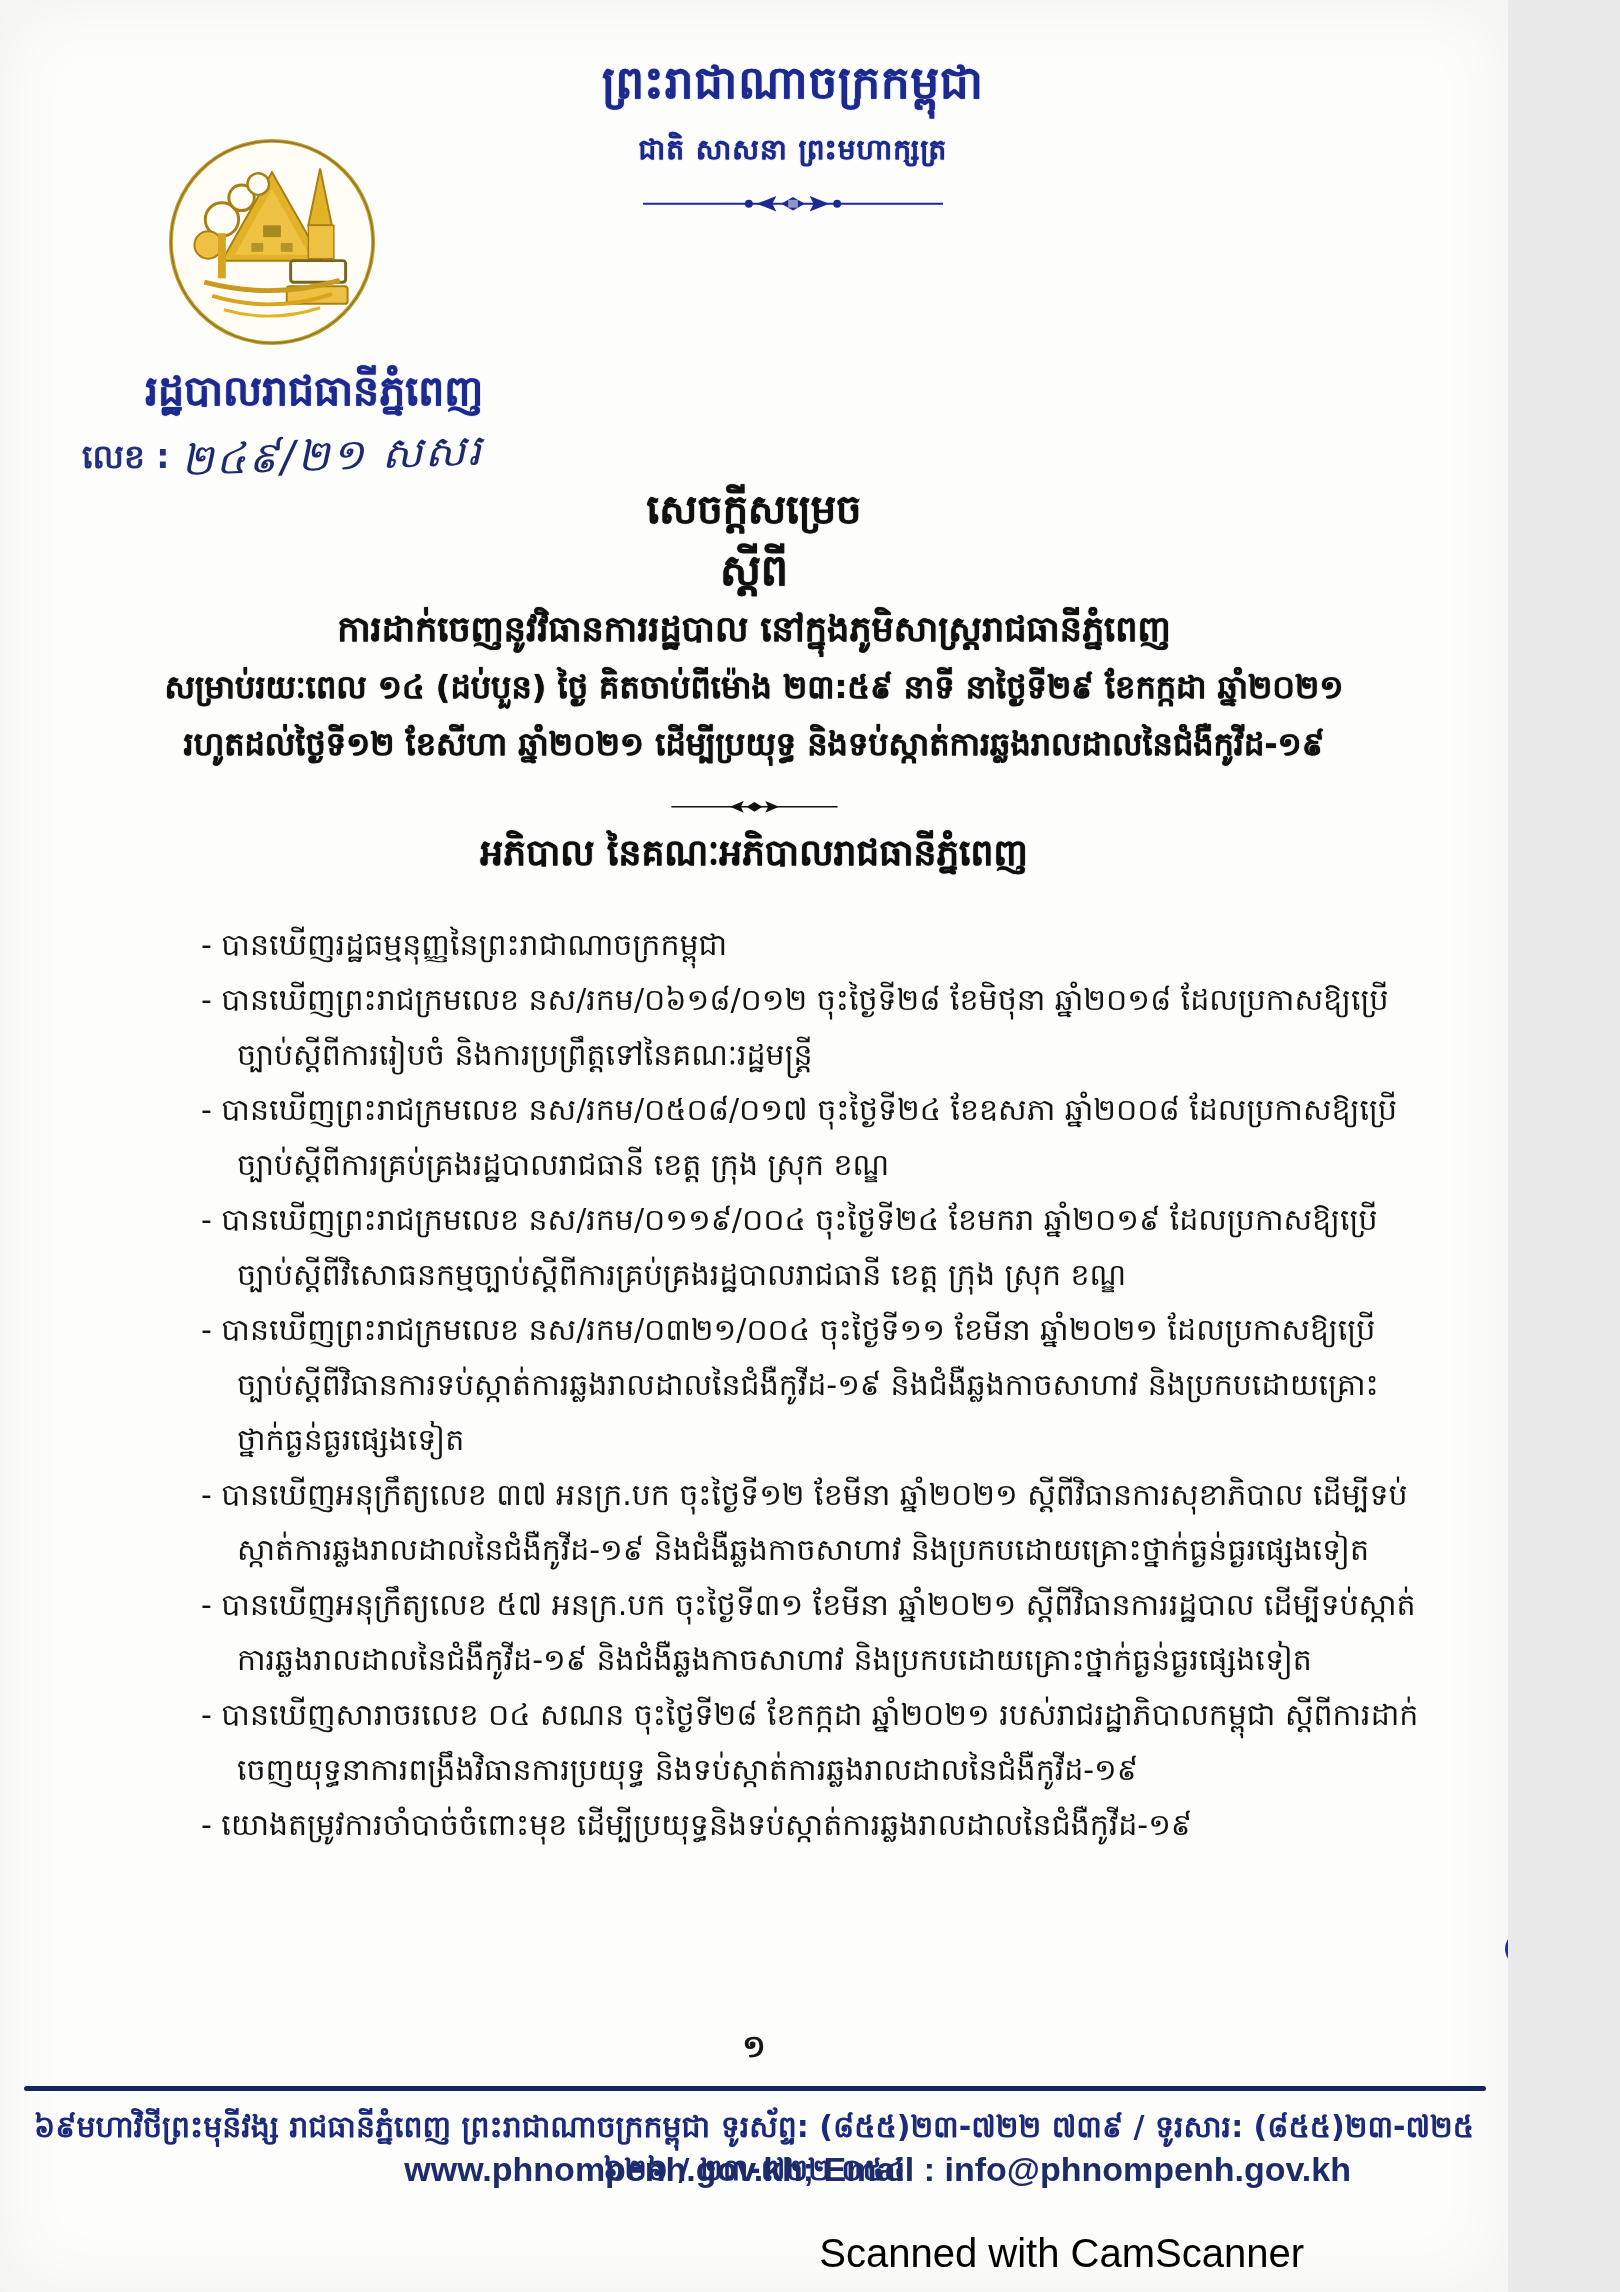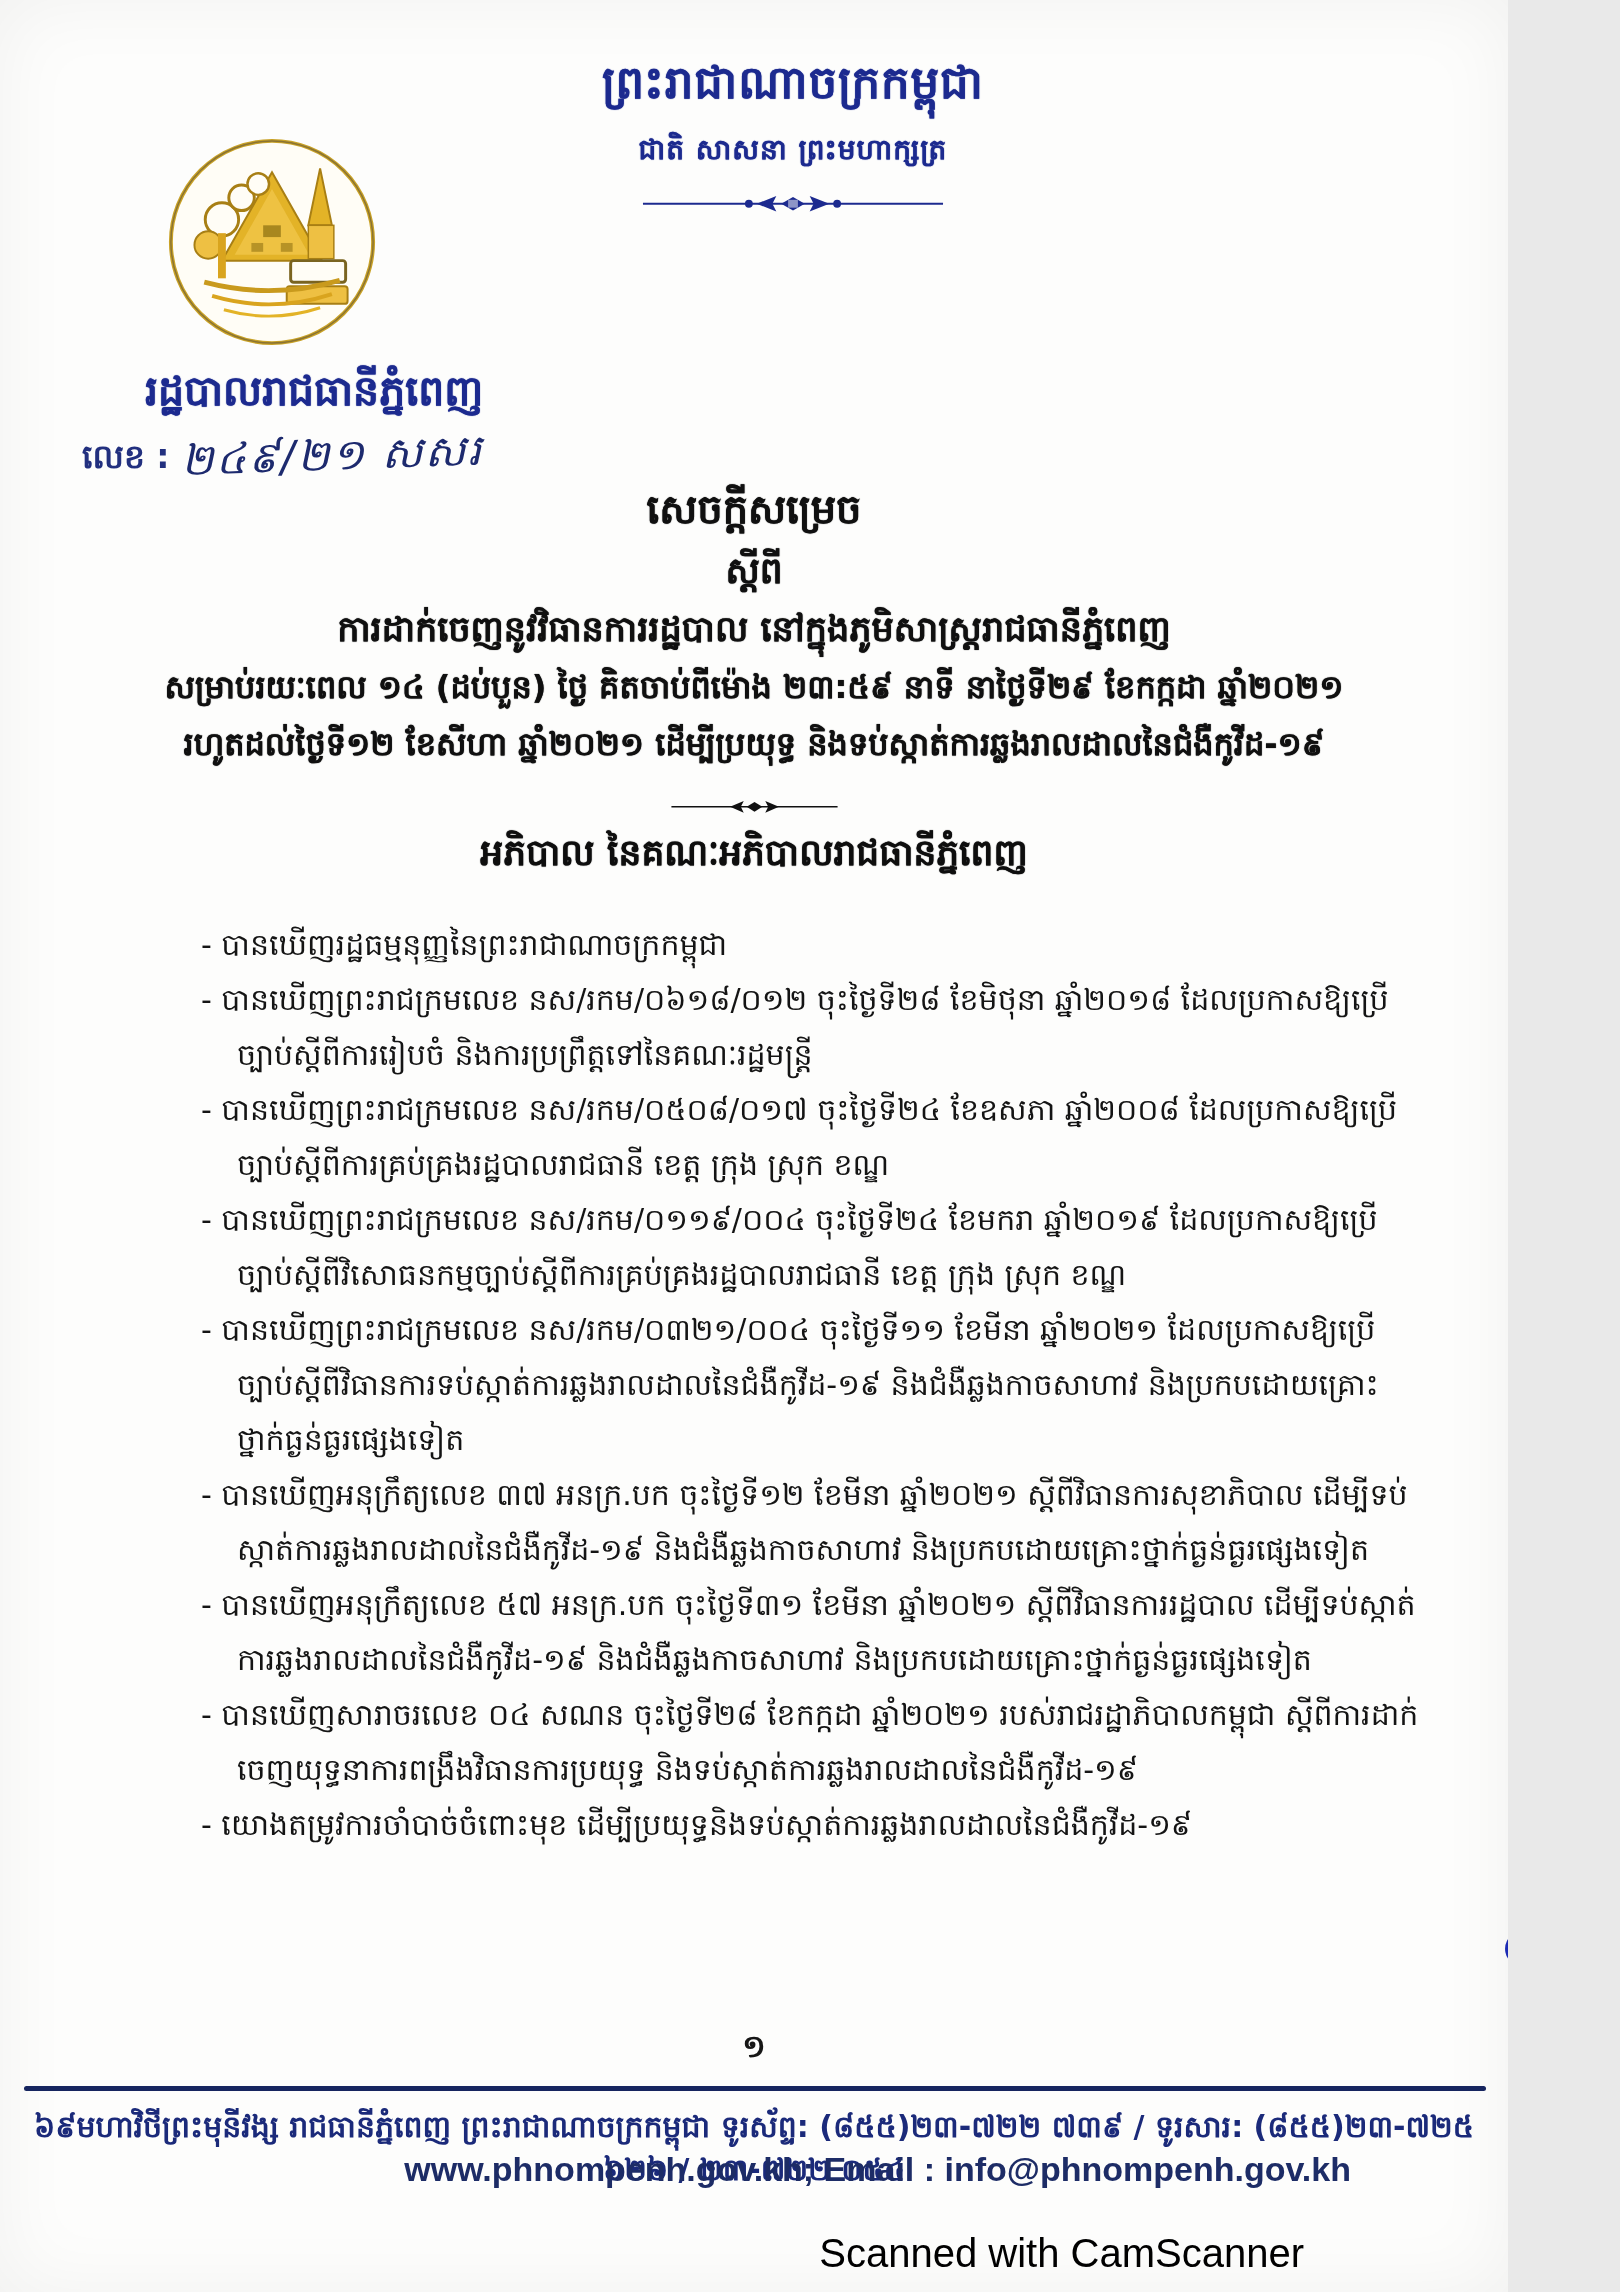--- a/index.html
+++ b/index.html
@@ -31,21 +31,21 @@
   .issuer-name{font-size:41px;font-weight:bold;line-height:53px;text-shadow:0 0 1px #1c2a8f;text-align:right;}
   .issuer-ref{margin-top:7.8px;font-size:33px;font-weight:bold;color:#22307f;}
   .issuer-ref .ref-number{
     display:inline-block;font-size:43px;font-weight:normal;
     transform:rotate(-2deg) translateY(2px);
     font-style:italic;color:#1d2a6e;letter-spacing:2px;
   }
   
   .title-block{position:absolute;top:482px;left:59px;right:59px;text-align:center;color:#101010;}
   .title-main{font-size:40px;font-weight:bold;line-height:55px;text-shadow:0 0 1px #000;}
-  .title-on{font-size:36px;font-weight:bold;line-height:51px;margin-top:7.8px;text-shadow:0 0 1px #000;}
+  .title-on{font-size:43px;font-weight:bold;line-height:51px;margin-top:7.8px;text-shadow:0 0 1px #000;}
   .title-sub{font-size:35px;font-weight:bold;line-height:59px;margin-top:3.9px;text-shadow:0 0 1px #000;}
   .title-sub2{font-size:32px;font-weight:bold;line-height:57px;text-shadow:0 0 1px #000;}
   .section-ornament{display:block;margin:25.5px auto 0 auto;}
   .authority-line{font-size:36px;font-weight:bold;line-height:53px;margin-top:9.8px;
     color:#0e0e0e;text-shadow:0 0 1px #000;}
   
   .citations{
     position:absolute;top:917px;left:201px;right:86px;
     margin:0;padding:0;list-style:none;
     font-size:30px;line-height:55px;color:#141414;

